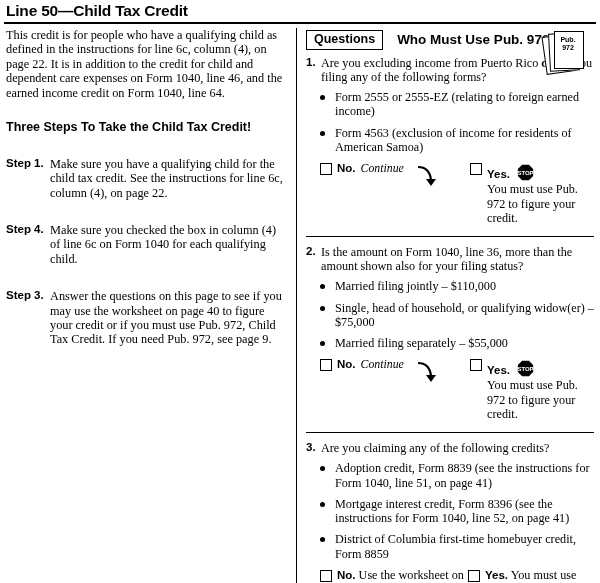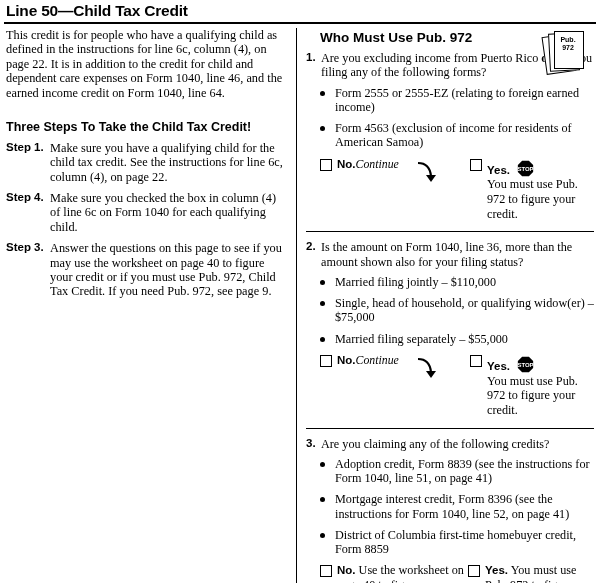--- a/index.html
+++ b/index.html
@@ -78,21 +78,21 @@
     margin: 20px 0 4px 0;
   }
   p.body {
     font-size: 12.3px;
     line-height: 1.17;
     margin: 0;
     text-align: left;
   }
   .step {
     display: flex;
-    margin-top: 7px;
+    margin-top: 23px;
     font-size: 12.3px;
     line-height: 1.17;
   }
   .step-label {
     font-family: "Liberation Sans", sans-serif;
     font-weight: bold;
     font-size: 11.5px;
     width: 44px;
     flex: 0 0 44px;
     padding-top: 0px;
@@ -220,20 +220,21 @@
     background: #fff;
   }
   .lbl-bold {
     font-family: "Liberation Sans", sans-serif;
     font-weight: bold;
     font-size: 11.5px;
   }
   .cont {
     font-style: italic;
     font-size: 11.8px;
+    margin-left: 5px;
   }
   .arrow {
     position: absolute;
     left: 96px;
     top: 4px;
     width: 22px;
     height: 22px;
   }
   .stop {
     display: inline-block;
@@ -308,20 +309,21 @@
     <div class="col-right">
 
       <div class="pub-icon">
         <div class="sheet s1"></div>
         <div class="sheet s2"></div>
         <div class="sheet s3"></div>
         <div class="lbl">Pub. 972</div>
       </div>
 
       <div class="q-head">
+        <div class="q-badge">Questions</div>
         <div class="q-title">Who Must Use Pub. 972</div>
       </div>
 
       <div class="qitem">
         <div class="qnum">1.</div>
         <div class="qtext">
           Are you excluding income from Puerto Rico <b>or</b> are you filing any of the following forms?
         </div>
       </div>
       <ul class="bullets">

